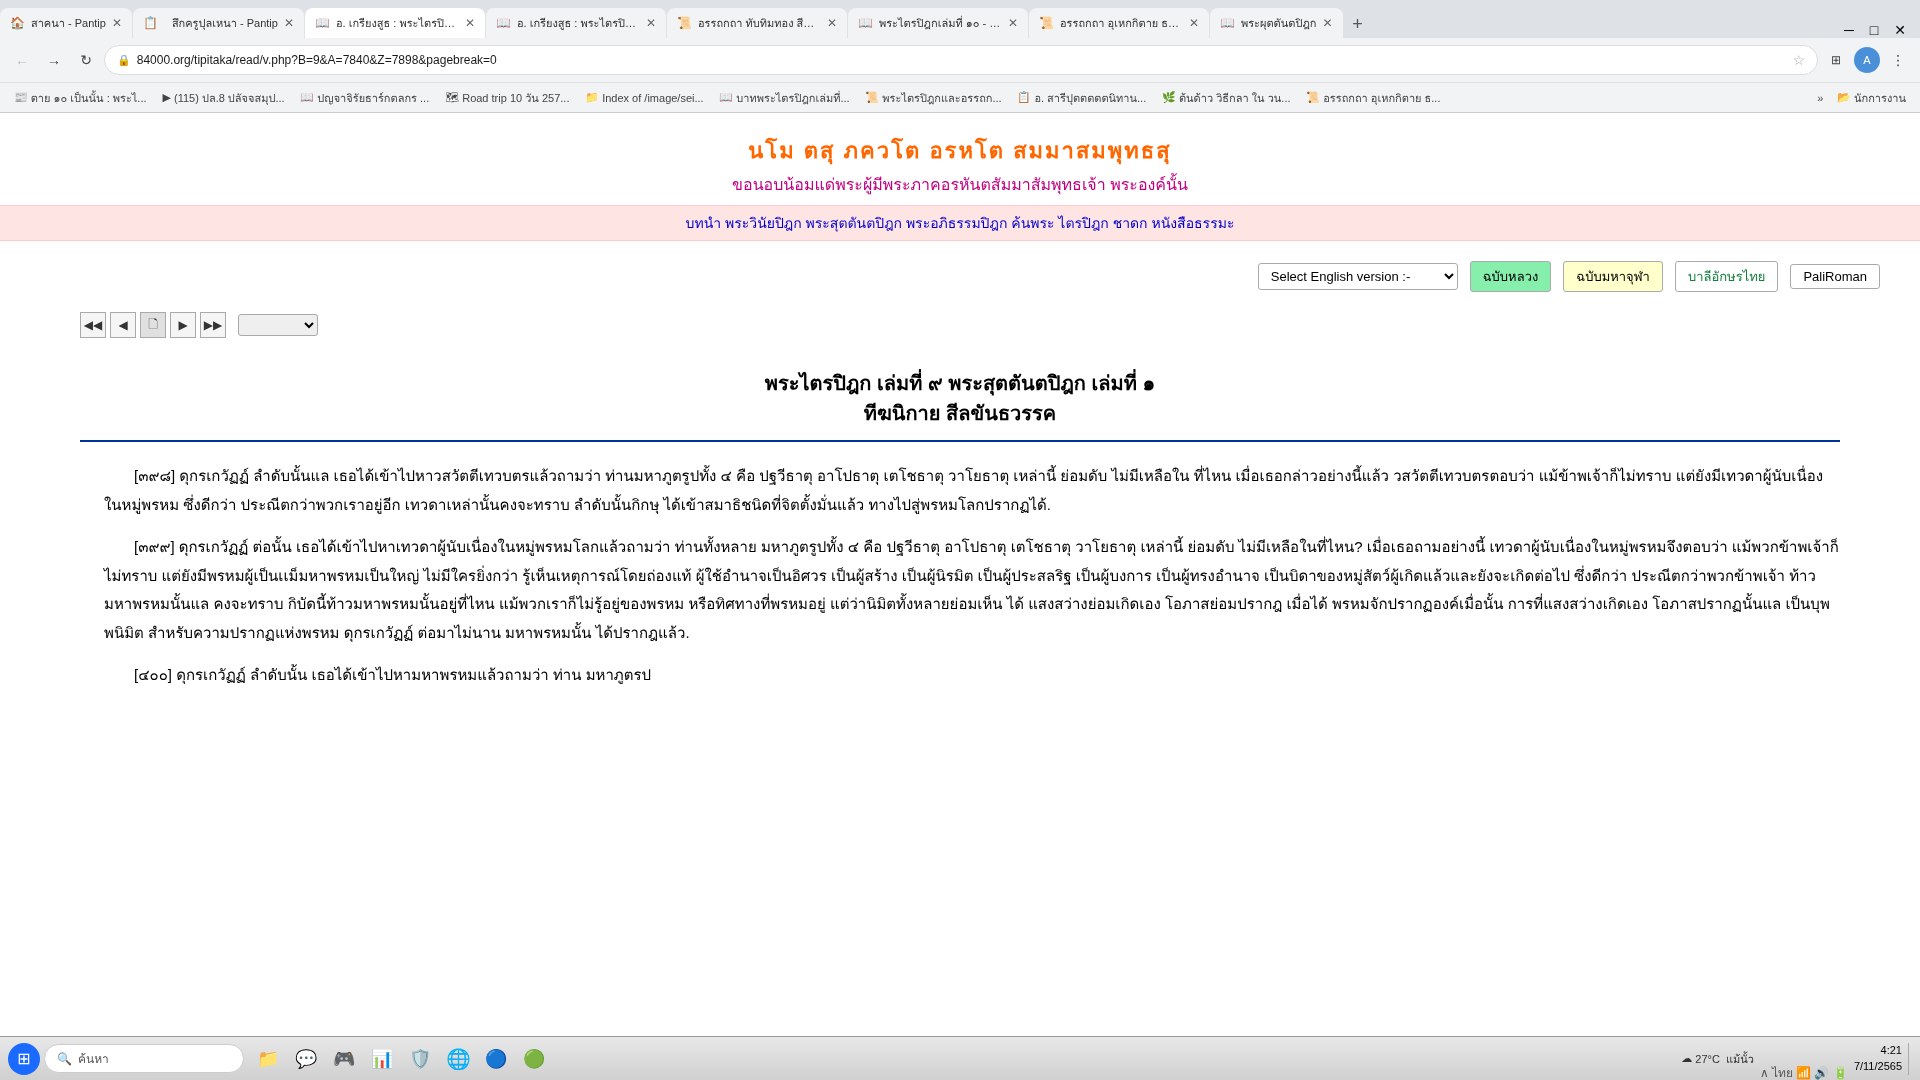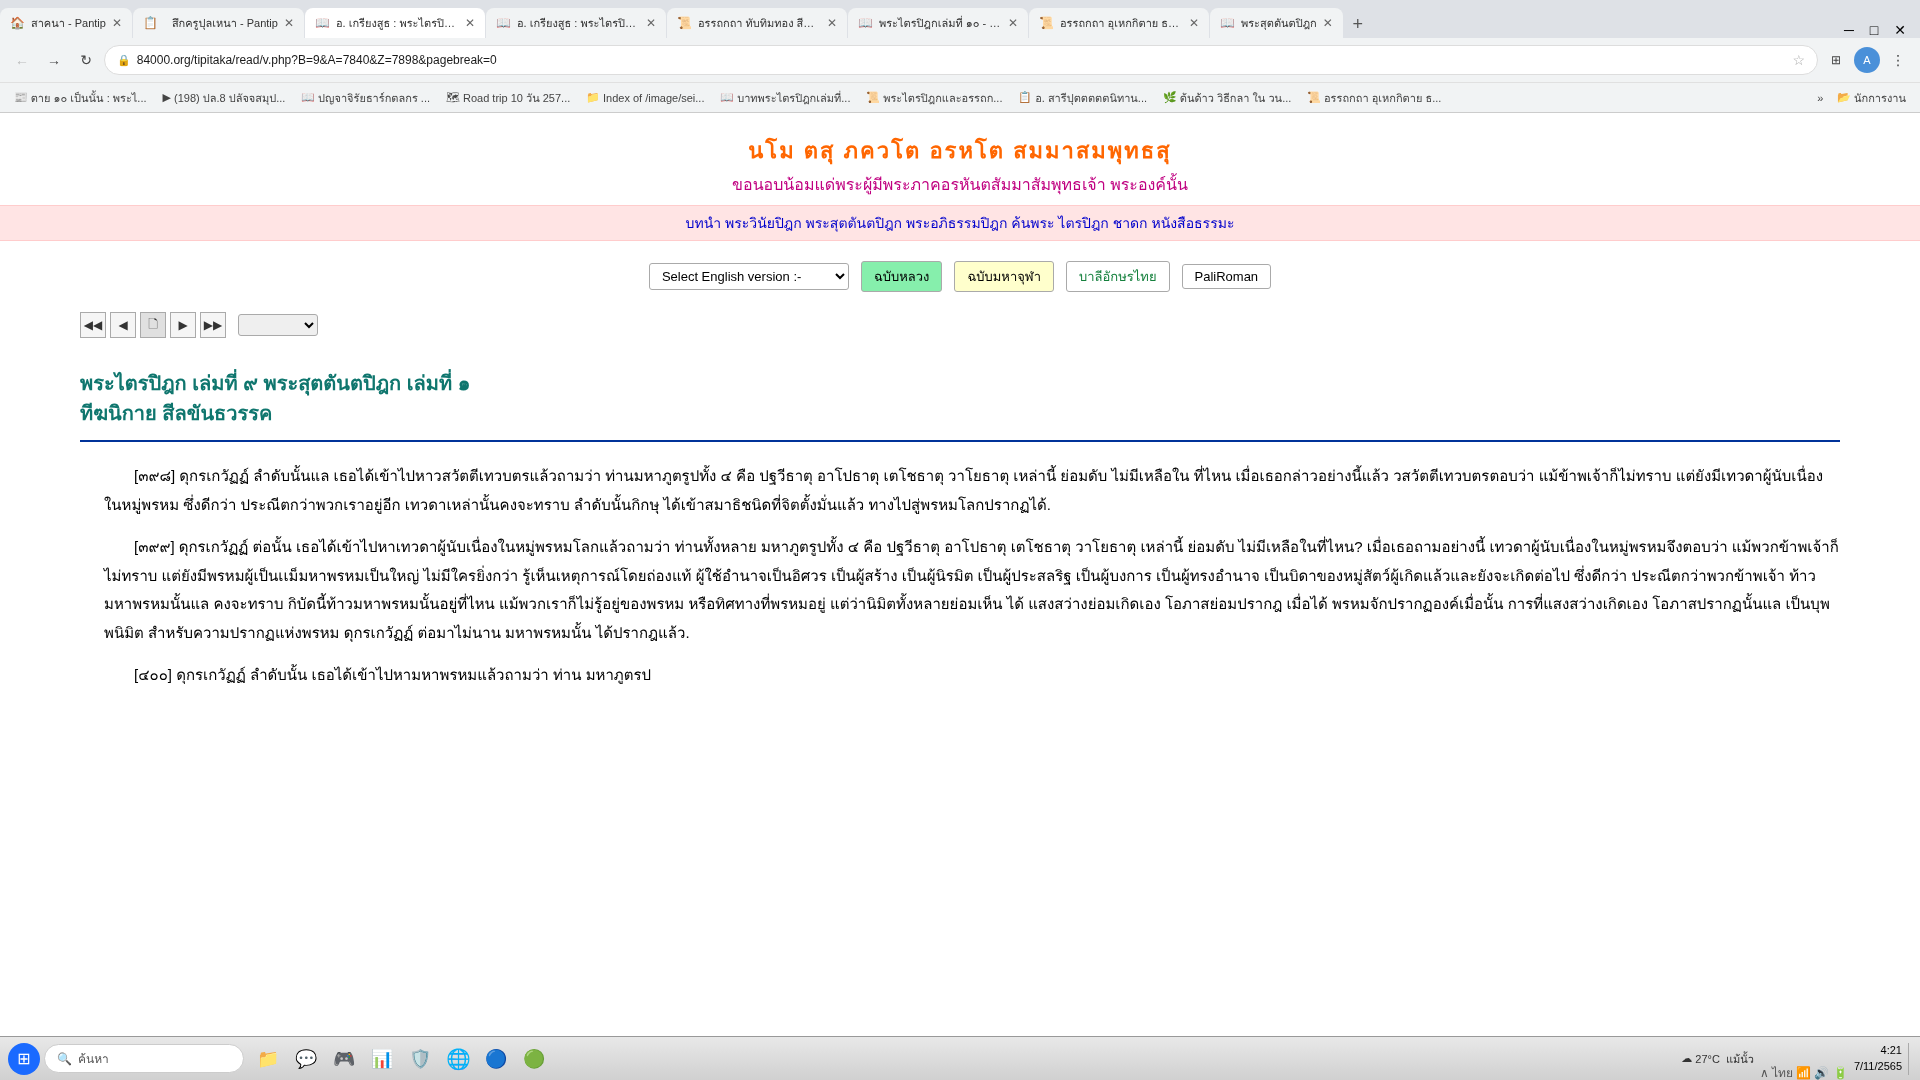--- a/index.html
+++ b/index.html
@@ -162,21 +162,21 @@
       color: #0000cc;
       border-top: 1px solid #ffcccc;
       border-bottom: 1px solid #ffcccc;
       margin-top: 8px;
     }
 
     
     .controls-row {
       display: flex;
       align-items: center;
-      justify-content: center;
+      justify-content: flex-end;
       padding: 10px 40px;
       gap: 12px;
     }
     .english-select {
       padding: 4px 8px;
       font-size: 13px;
       border: 1px solid #aaa;
       border-radius: 3px;
       background: #fff;
       min-width: 200px;
@@ -223,22 +223,22 @@
       border-radius: 3px;
       min-width: 80px;
       margin-left: 8px;
     }
 
     
     .main-content {
       padding: 20px 80px;
     }
     .content-title {
-      text-align: left;
-      color: #0f766e;
+      text-align: center;
+      color: #000000;
       font-size: 20px;
       font-weight: bold;
       margin-bottom: 8px;
       line-height: 1.5;
     }
     .content-divider {
       border: none;
       border-top: 2px solid #003399;
       margin: 12px 0 20px;
     }
@@ -368,21 +368,21 @@
       <span style="overflow:hidden;text-overflow:ellipsis;max-width:130px;">พระไตรปิฎกเล่มที่ ๑๐ - พระส...</span>
       <span class="tab-close">✕</span>
     </div>
     <div class="tab">
       <span style="font-size:12px;">📜</span>
       <span style="overflow:hidden;text-overflow:ellipsis;max-width:130px;">อรรถกถา อุเหกกิตาย ธรรม...</span>
       <span class="tab-close">✕</span>
     </div>
     <div class="tab">
       <span style="font-size:12px;">📖</span>
-      <span style="overflow:hidden;text-overflow:ellipsis;max-width:130px;">พระสุตตันตปิฎก</span>
+      <span style="overflow:hidden;text-overflow:ellipsis;max-width:130px;">พระผุตตันตปิฎก</span>
       <span class="tab-close">✕</span>
     </div>
     <div class="tab-new">+</div>
     <div style="margin-left:auto;display:flex;align-items:center;padding:0 8px;gap:4px;">
       <span style="cursor:pointer;padding:0 6px;font-size:14px;">─</span>
       <span style="cursor:pointer;padding:0 6px;font-size:14px;">□</span>
       <span style="cursor:pointer;padding:0 6px;font-size:14px;">✕</span>
     </div>
   </div>
 
@@ -400,21 +400,21 @@
     <div class="nav-btn">⋮</div>
   </div>
 
   <div class="bookmarks-bar">
     <div class="bookmark-item">
       <span style="font-size:11px;">📰</span>
       <span>ตาย ๑๐ เป็นนั้น : พระไ...</span>
     </div>
     <div class="bookmark-item">
       <span style="font-size:11px;">▶</span>
-      <span>(198) ปล.8 ปลัจจสมุป...</span>
+      <span>(115) ปล.8 ปลัจจสมุป...</span>
     </div>
     <div class="bookmark-item">
       <span style="font-size:11px;">📖</span>
       <span>ปญจาจิรัยธาร์กตลกร ...</span>
     </div>
     <div class="bookmark-item">
       <span style="font-size:11px;">🗺</span>
       <span>Road trip 10 วัน 257...</span>
     </div>
     <div class="bookmark-item">

